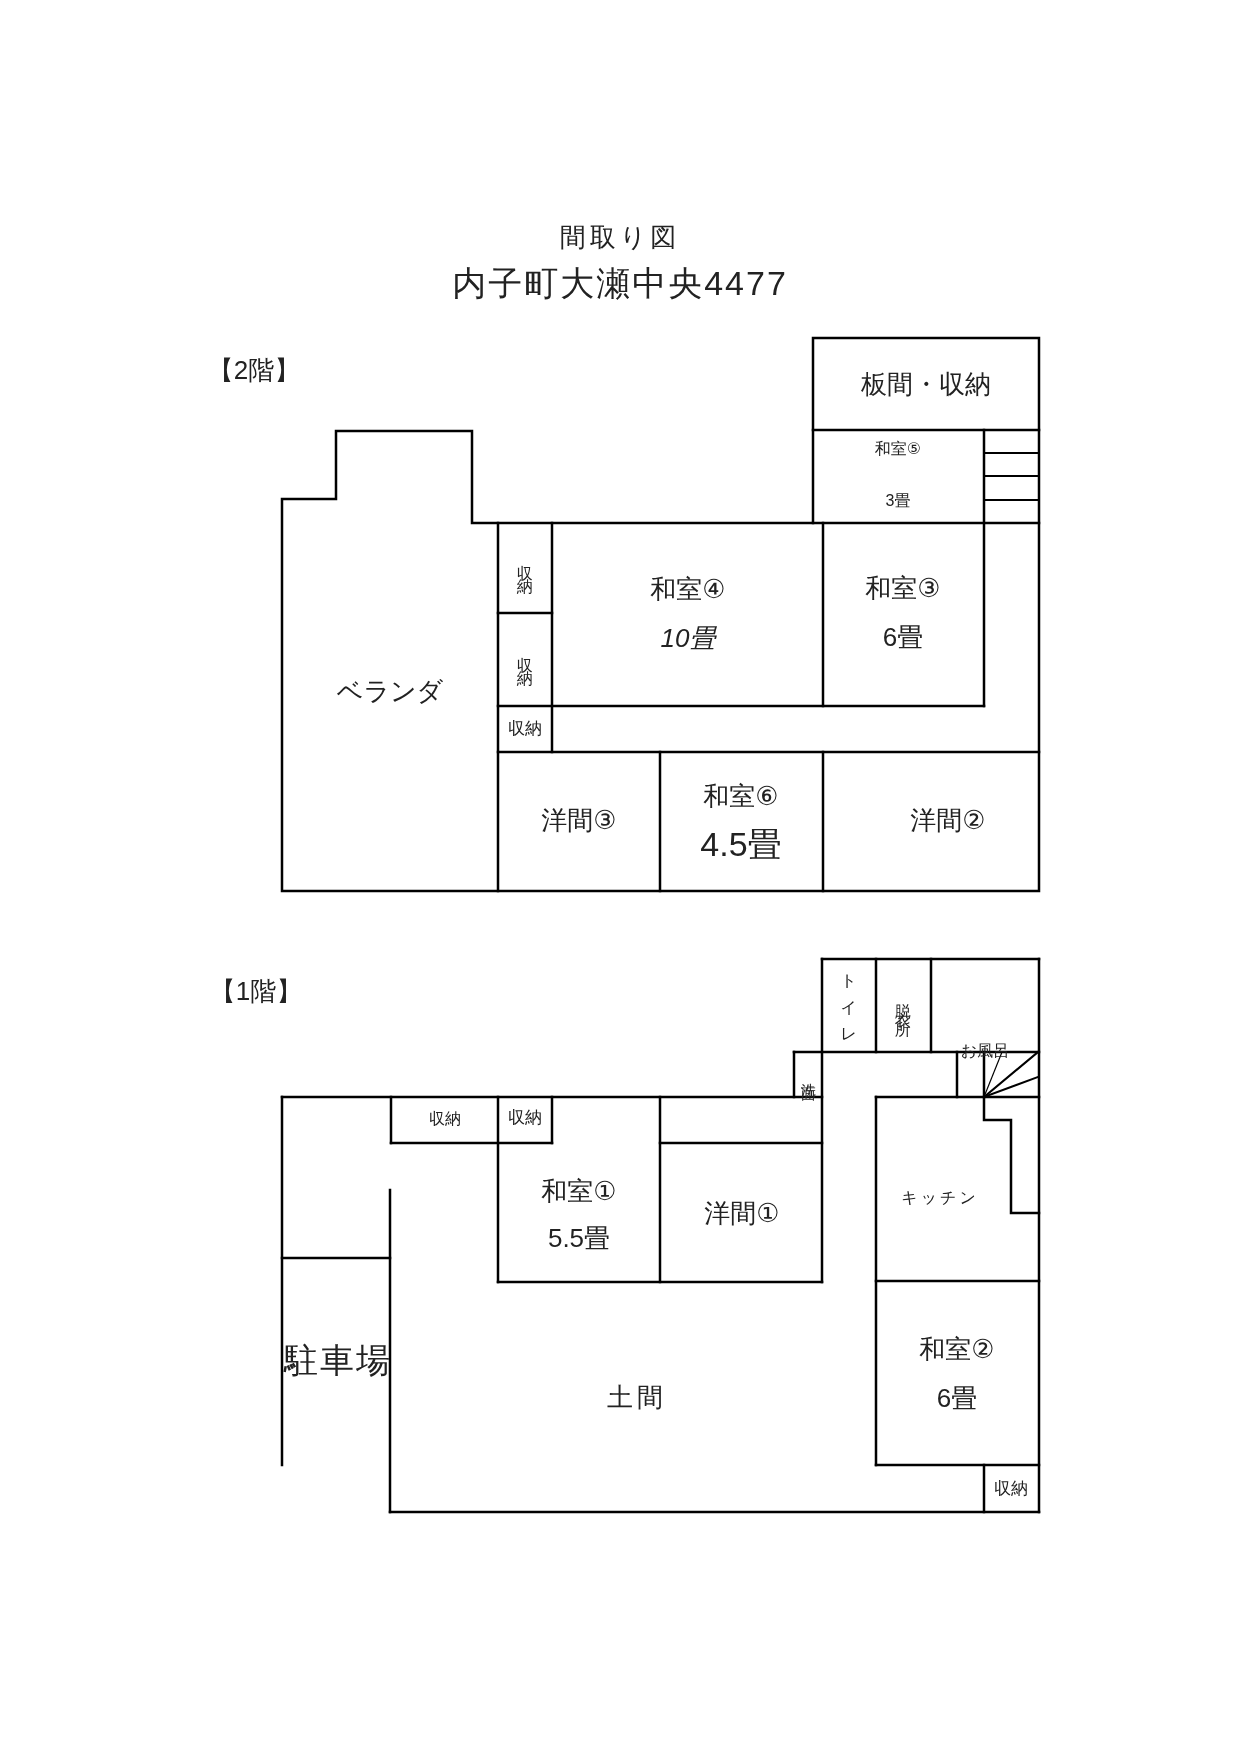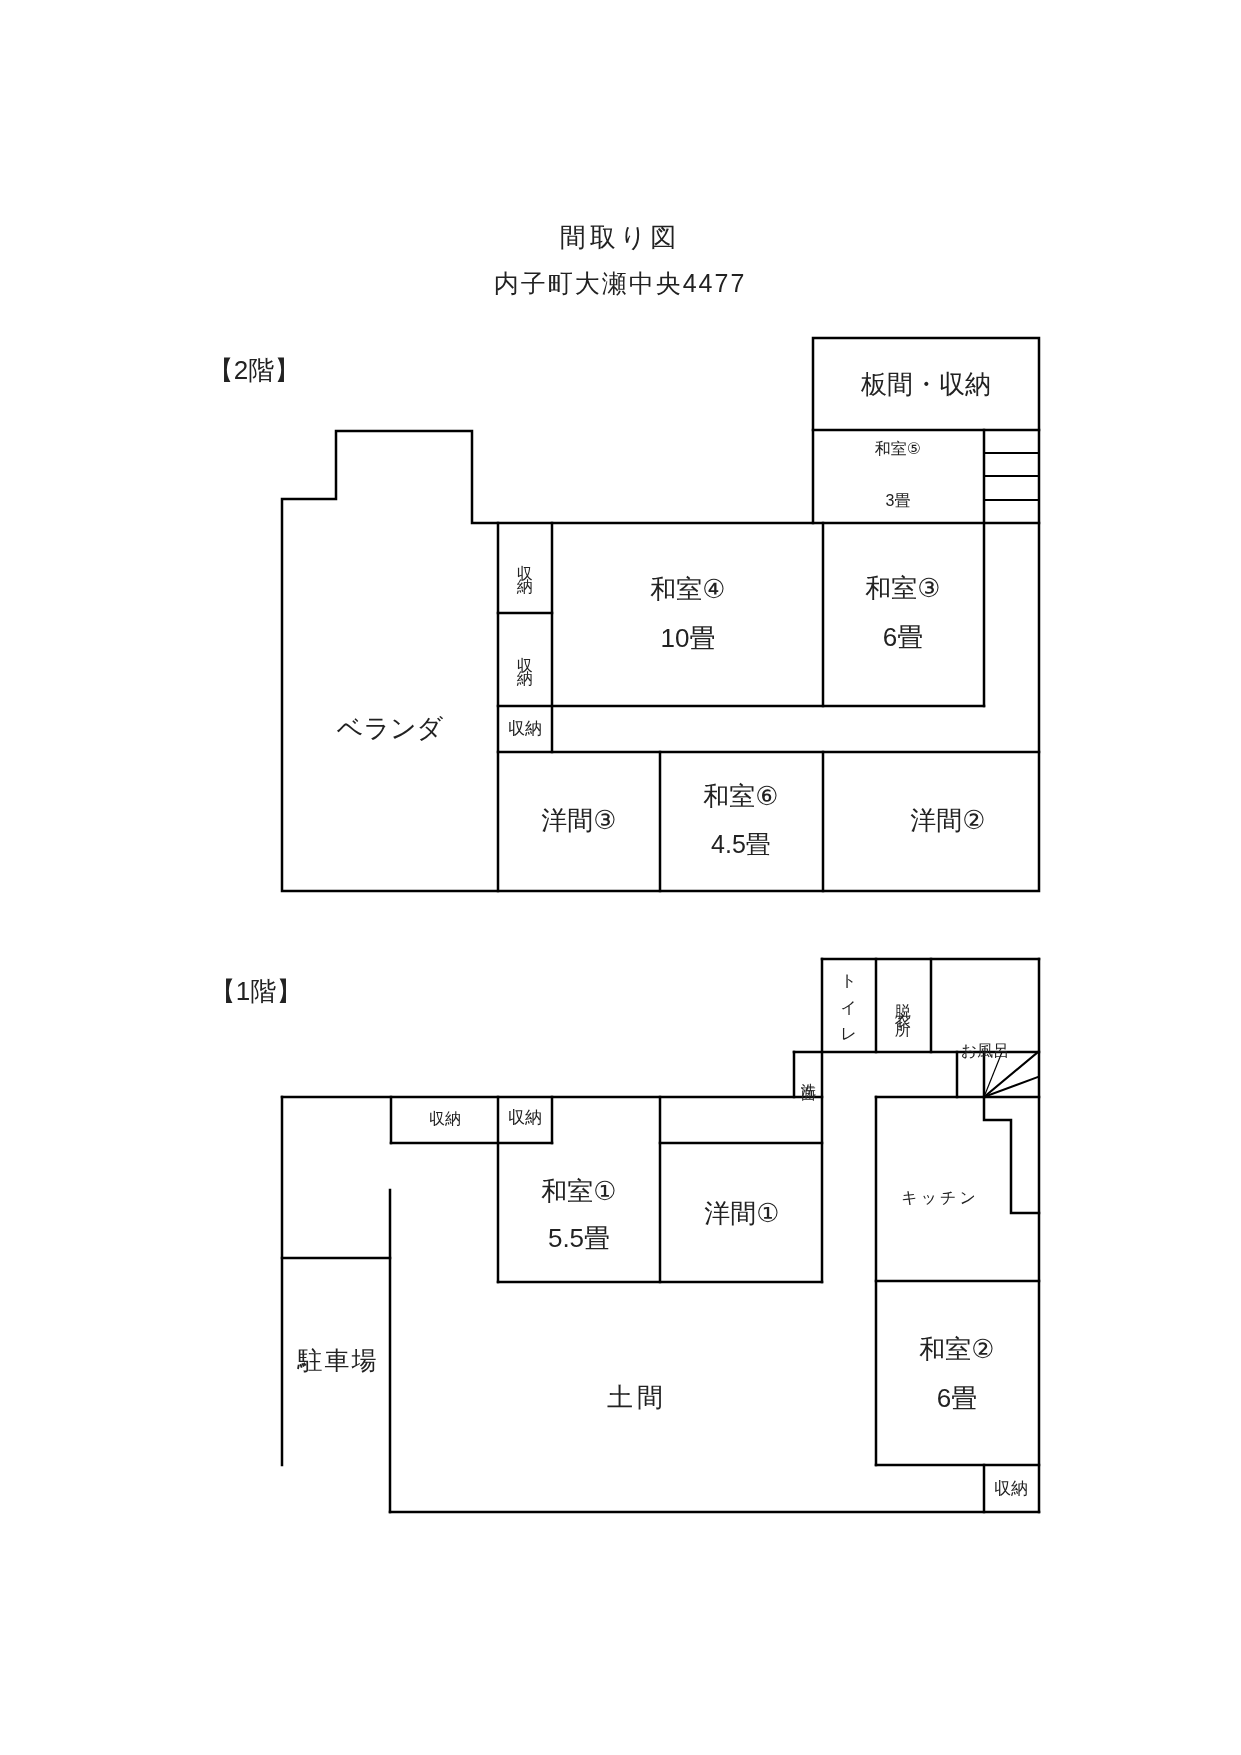--- a/index.html
+++ b/index.html
@@ -23,21 +23,21 @@
   }
   .vert{
     writing-mode:vertical-rl;
     text-orientation:upright;
   }
   .ls2{letter-spacing:2px;}
   .ls3{letter-spacing:3px;text-align:center;}
   .ls4{letter-spacing:4px;}
   .ls9{letter-spacing:9px;}
   .ls14{letter-spacing:14px;}
-  .fs25{font-size:25px;}
+  .fs25{font-size:34px;}
   .fs24{font-size:16px;}
   .fs17{font-size:17px;}
   .fs16{font-size:16px;}
   .fs15{font-size:15px;}
 </style>
 </head>
 <body>
 
 <div class="page">
 
@@ -100,26 +100,26 @@
     <line x1="876" y1="1281" x2="1039" y2="1281"></line>
     <line x1="876" y1="1465" x2="1039" y2="1465"></line>
     <line x1="984" y1="1465" x2="984" y2="1512"></line>
   </svg>
 
   <div class="lbl ls4" style="left:620px;top:237px;">間取り図</div>
   <div class="lbl fs25 ls2" style="left:620px;top:284px;">内子町大瀬中央4477</div>
   <div class="lbl" style="left:254px;top:370px;">【2階】</div>
   <div class="lbl" style="left:256px;top:991px;">【1階】</div>
 
-  <div class="lbl" style="left:390px;top:691px;margin-top:37px;">ベランダ</div>
+  <div class="lbl" style="left:390px;top:691px;">ベランダ</div>
   <div class="lbl vert fs24 ls14" style="left:525px;top:566px;">収納</div>
   <div class="lbl vert fs24 ls14" style="left:525px;top:658px;">収納</div>
   <div class="lbl fs17" style="left:525px;top:729px;">収納</div>
   <div class="lbl" style="left:688px;top:589px;">和室④</div>
-  <div class="lbl" style="left:688px;top:638px;">10畳</div>
+  <div class="lbl" style="left:688px;top:638px;font-style:italic;">10畳</div>
   <div class="lbl" style="left:903px;top:588px;">和室③</div>
   <div class="lbl" style="left:903px;top:637px;">6畳</div>
   <div class="lbl" style="left:926px;top:384px;">板間・収納</div>
   <div class="lbl fs24" style="left:898px;top:449px;">和室⑤</div>
   <div class="lbl fs24" style="left:898px;top:501px;">3畳</div>
   <div class="lbl" style="left:579px;top:820px;text-align:center;">洋間③</div>
   <div class="lbl" style="left:741px;top:796px;">和室⑥</div>
   <div class="lbl fs25" style="left:741px;top:845px;">4.5畳</div>
   <div class="lbl" style="left:948px;top:820px;text-align:center;">洋間②</div>
 

